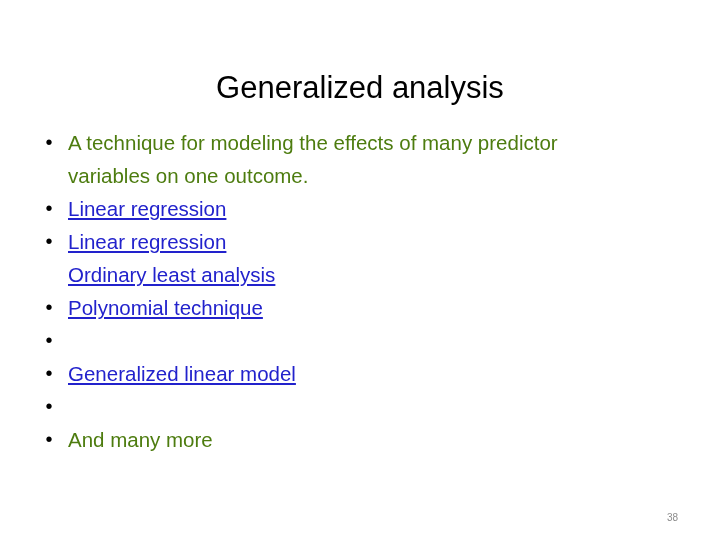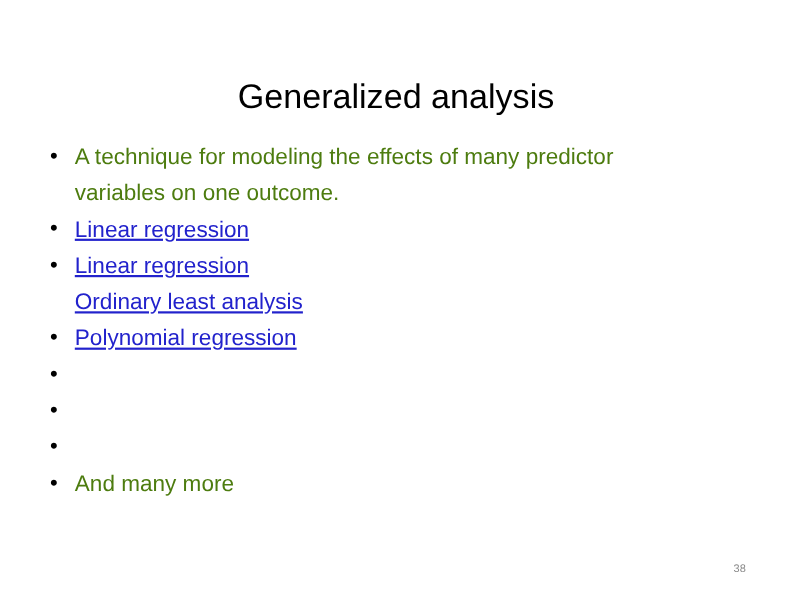--- a/index.html
+++ b/index.html
@@ -109,29 +109,30 @@
       <span class="bullet-text link">Linear regression</span>
     </div>
 
     <div class="bullet-row">
       <span class="bullet-mark blank"></span>
       <span class="bullet-text link">Ordinary least analysis</span>
     </div>
 
     <div class="bullet-row">
       <span class="bullet-mark">•</span>
-      <span class="bullet-text link">Polynomial regression</span>
+      <span class="bullet-text link">Polynomial technique</span>
     </div>
 
     <div class="bullet-row">
       <span class="bullet-mark">•</span>
     </div>
 
     <div class="bullet-row">
       <span class="bullet-mark">•</span>
+      <span class="bullet-text link">Generalized linear model</span>
     </div>
 
     <div class="bullet-row">
       <span class="bullet-mark">•</span>
     </div>
 
     <div class="bullet-row">
       <span class="bullet-mark">•</span>
       <span class="bullet-text plain">And many more</span>
     </div>

